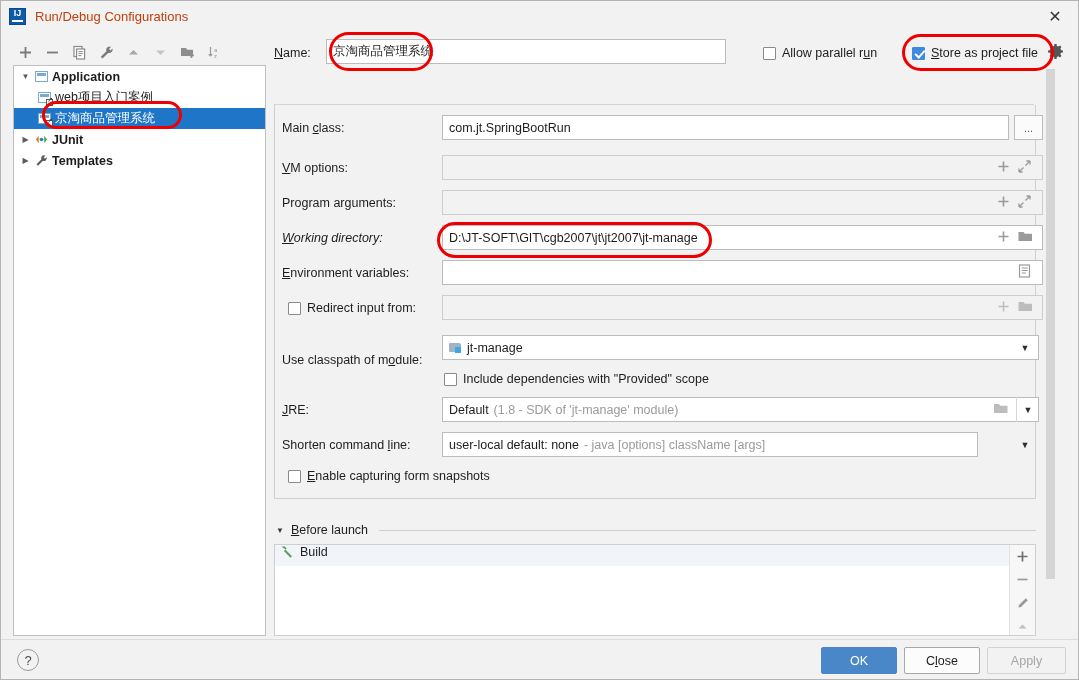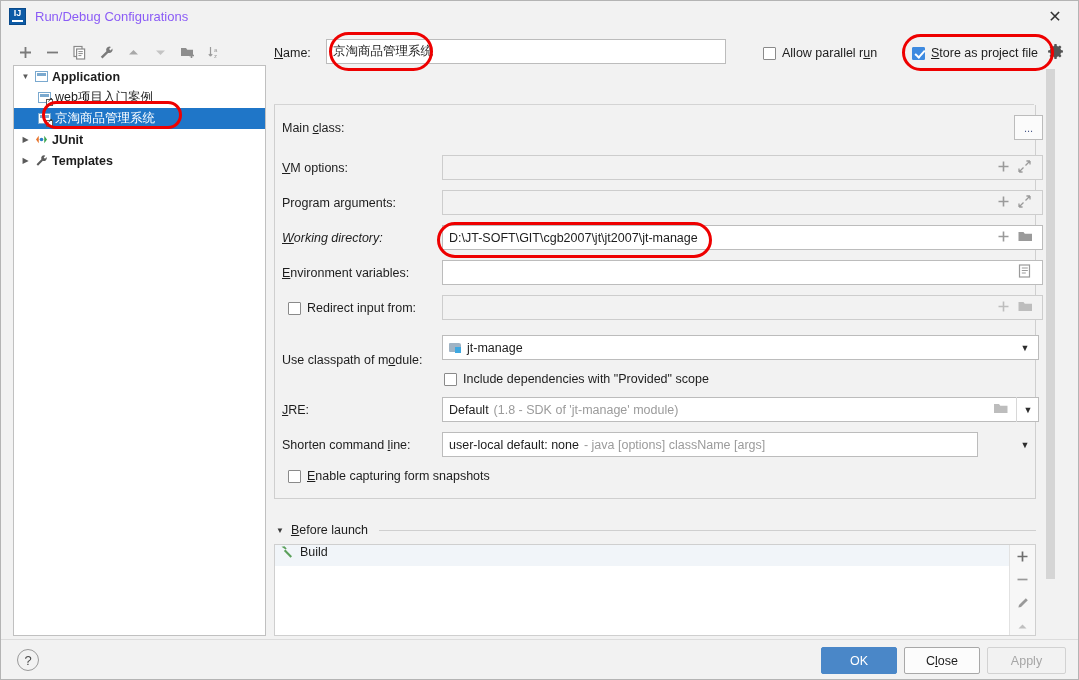--- a/index.html
+++ b/index.html
@@ -37,21 +37,21 @@
     position: absolute; left: 0; top: -1px; width: 100%;
     text-align: center;
     font-size: 9px; font-weight: bold; color: #fff;
     font-family: "Liberation Sans", sans-serif;
   }
   .ij-logo::after {
     content: "";
     position: absolute; left: 2px; right: 2px; bottom: 2px; height: 2px;
     background: #fff;
   }
-  .title-text { font-size: 13px; color: #8b5cf6; }
+  .title-text { font-size: 13px; color: #c2410c; }
   .win-close {
     position: absolute; right: 0; top: 0; width: 46px; height: 31px;
     display: flex; align-items: center; justify-content: center;
     font-size: 16px; color: #333; cursor: default;
   }
 
   
   .left-toolbar {
     position: absolute; left: 12px; top: 38px; width: 252px; height: 26px;
     display: flex; align-items: center; gap: 2px;
@@ -395,20 +395,21 @@
         <path d="M8 5.2a2.8 2.8 0 1 0 0 5.6 2.8 2.8 0 0 0 0-5.6zm0 1.5a1.3 1.3 0 1 1 0 2.6 1.3 1.3 0 0 1 0-2.6z" fill="#555"></path>
         <path d="M7 0h2l.3 1.8 1.4.6 1.5-1 1.4 1.4-1 1.5.6 1.4L15 6v2l-1.8.3-.6 1.4 1 1.5-1.4 1.4-1.5-1-1.4.6L9 14H7l-.3-1.8-1.4-.6-1.5 1L2.4 11.2l1-1.5-.6-1.4L1 8V6l1.8-.3.6-1.4-1-1.5L3.8 1.4l1.5 1 1.4-.6z" fill="#555"></path>
       </svg>
   </div>
 
   <div class="tab-underline"></div>
 
   <div class="config-card"></div>
 
   <div class="field-label" style="left:281px; top:120px;">Main <u>c</u>lass:</div>
+  <div class="textfield" style="left:441px; top:114px; width:567px;">com.jt.SpringBootRun</div>
   <div class="btn-sq" style="left:1013px; top:114px;">...</div>
 
   <div class="field-label" style="left:281px; top:160px;"><u>V</u>M options:</div>
   <div class="textfield disabled" style="left:441px; top:154px; width:601px;"></div>
   <div class="inline-icons" style="left:996px; top:154px;">
     <span><svg width="13" height="13" viewBox="0 0 13 13">
           <path d="M6.5 1.5v10M1.5 6.5h10" stroke="#9a9a9a" stroke-width="1.6"></path>
         </svg></span>
     <span><svg width="13" height="13" viewBox="0 0 13 13">
           <path d="M12 1L7.5 5.5M12 1H8.4M12 1v3.6M1 12l4.5-4.5M1 12h3.6M1 12V8.4" stroke="#9a9a9a" stroke-width="1.3" fill="none"></path>

